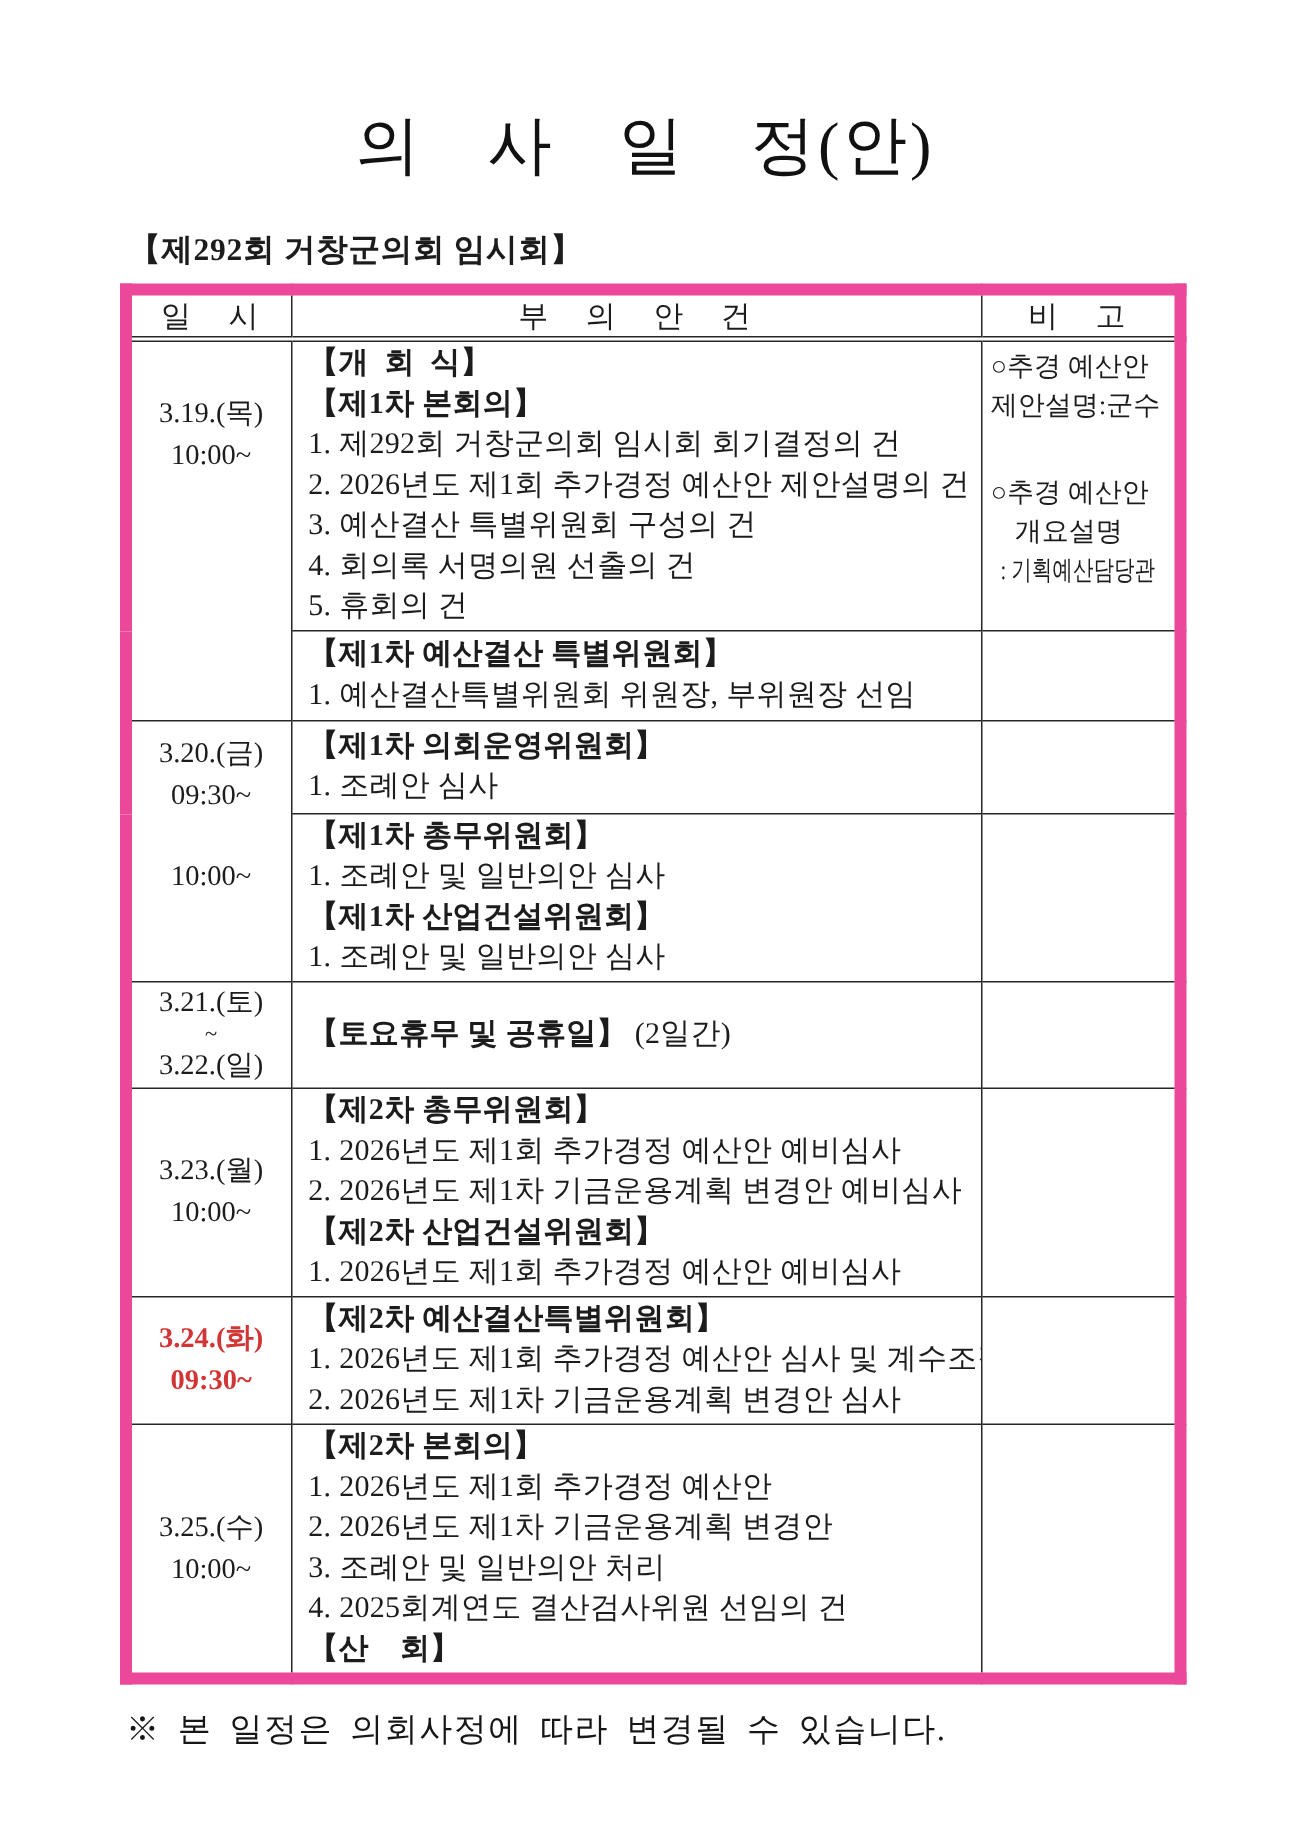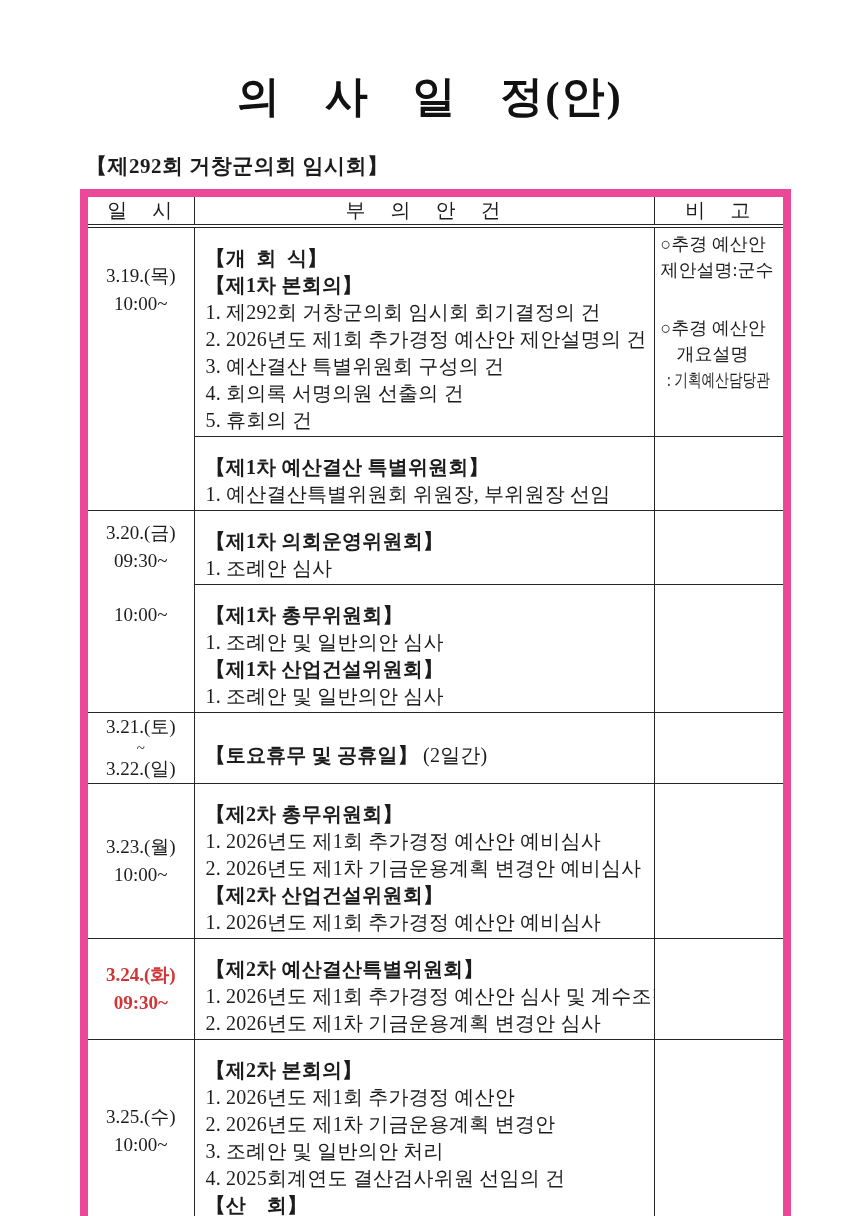--- a/index.html
+++ b/index.html
@@ -10,21 +10,21 @@
     color: #1c1c1c;
     position: relative;
     overflow: hidden;
   }
   .page { width: 860px; height: 1216px; }
 
   .doc-title {
     padding-top: 68px;
     text-align: center;
     font-size: 43px;
-    font-weight: 700;
+    font-weight: 400;
     letter-spacing: 2px;
     word-spacing: 30px;
     color: #111;
   }
 
   .subhead {
     display: flex;
     justify-content: space-between;
     align-items: baseline;
     margin: 26px 70px 9px 86px;
@@ -64,21 +64,21 @@
   .dt-line { line-height: 28px; white-space: pre; }
   .dt-line.tilde { font-size: 15px; line-height: 14px; }
   td.dt.v-top { vertical-align: top; }
   td.dt .pad-big { height: 34px; }
   td.dt .pad-sm { height: 8px; }
   .gap-top { margin-top: 26px; }
   .red { color: #d13535; font-weight: 700; }
 
   td.agenda {
     vertical-align: middle;
-    padding: 17px 6px 2px 11px;
+    padding: 1px 6px 2px 11px;
   }
   .line {
     white-space: pre;
     font-size: 20px;
     line-height: 27px;
     letter-spacing: 0.2px;
   }
   .line.h { font-weight: 700; }
   .h-inline { font-weight: 700; }
 
@@ -247,14 +247,15 @@
         <div class="line">2. 2026년도 제1차 기금운용계획 변경안</div>
         <div class="line">3. 조례안 및 일반의안 처리</div>
         <div class="line">4. 2025회계연도 결산검사위원 선임의 건</div>
         <div class="line h">【산    회】</div>
       </td>
       <td class="note"></td>
     </tr>
   </tbody>
     </table>
 
+  <div class="footnote">※ 본 일정은 의회사정에 따라 변경될 수 있습니다.</div>
 
 </div>
 
 </body></html>

